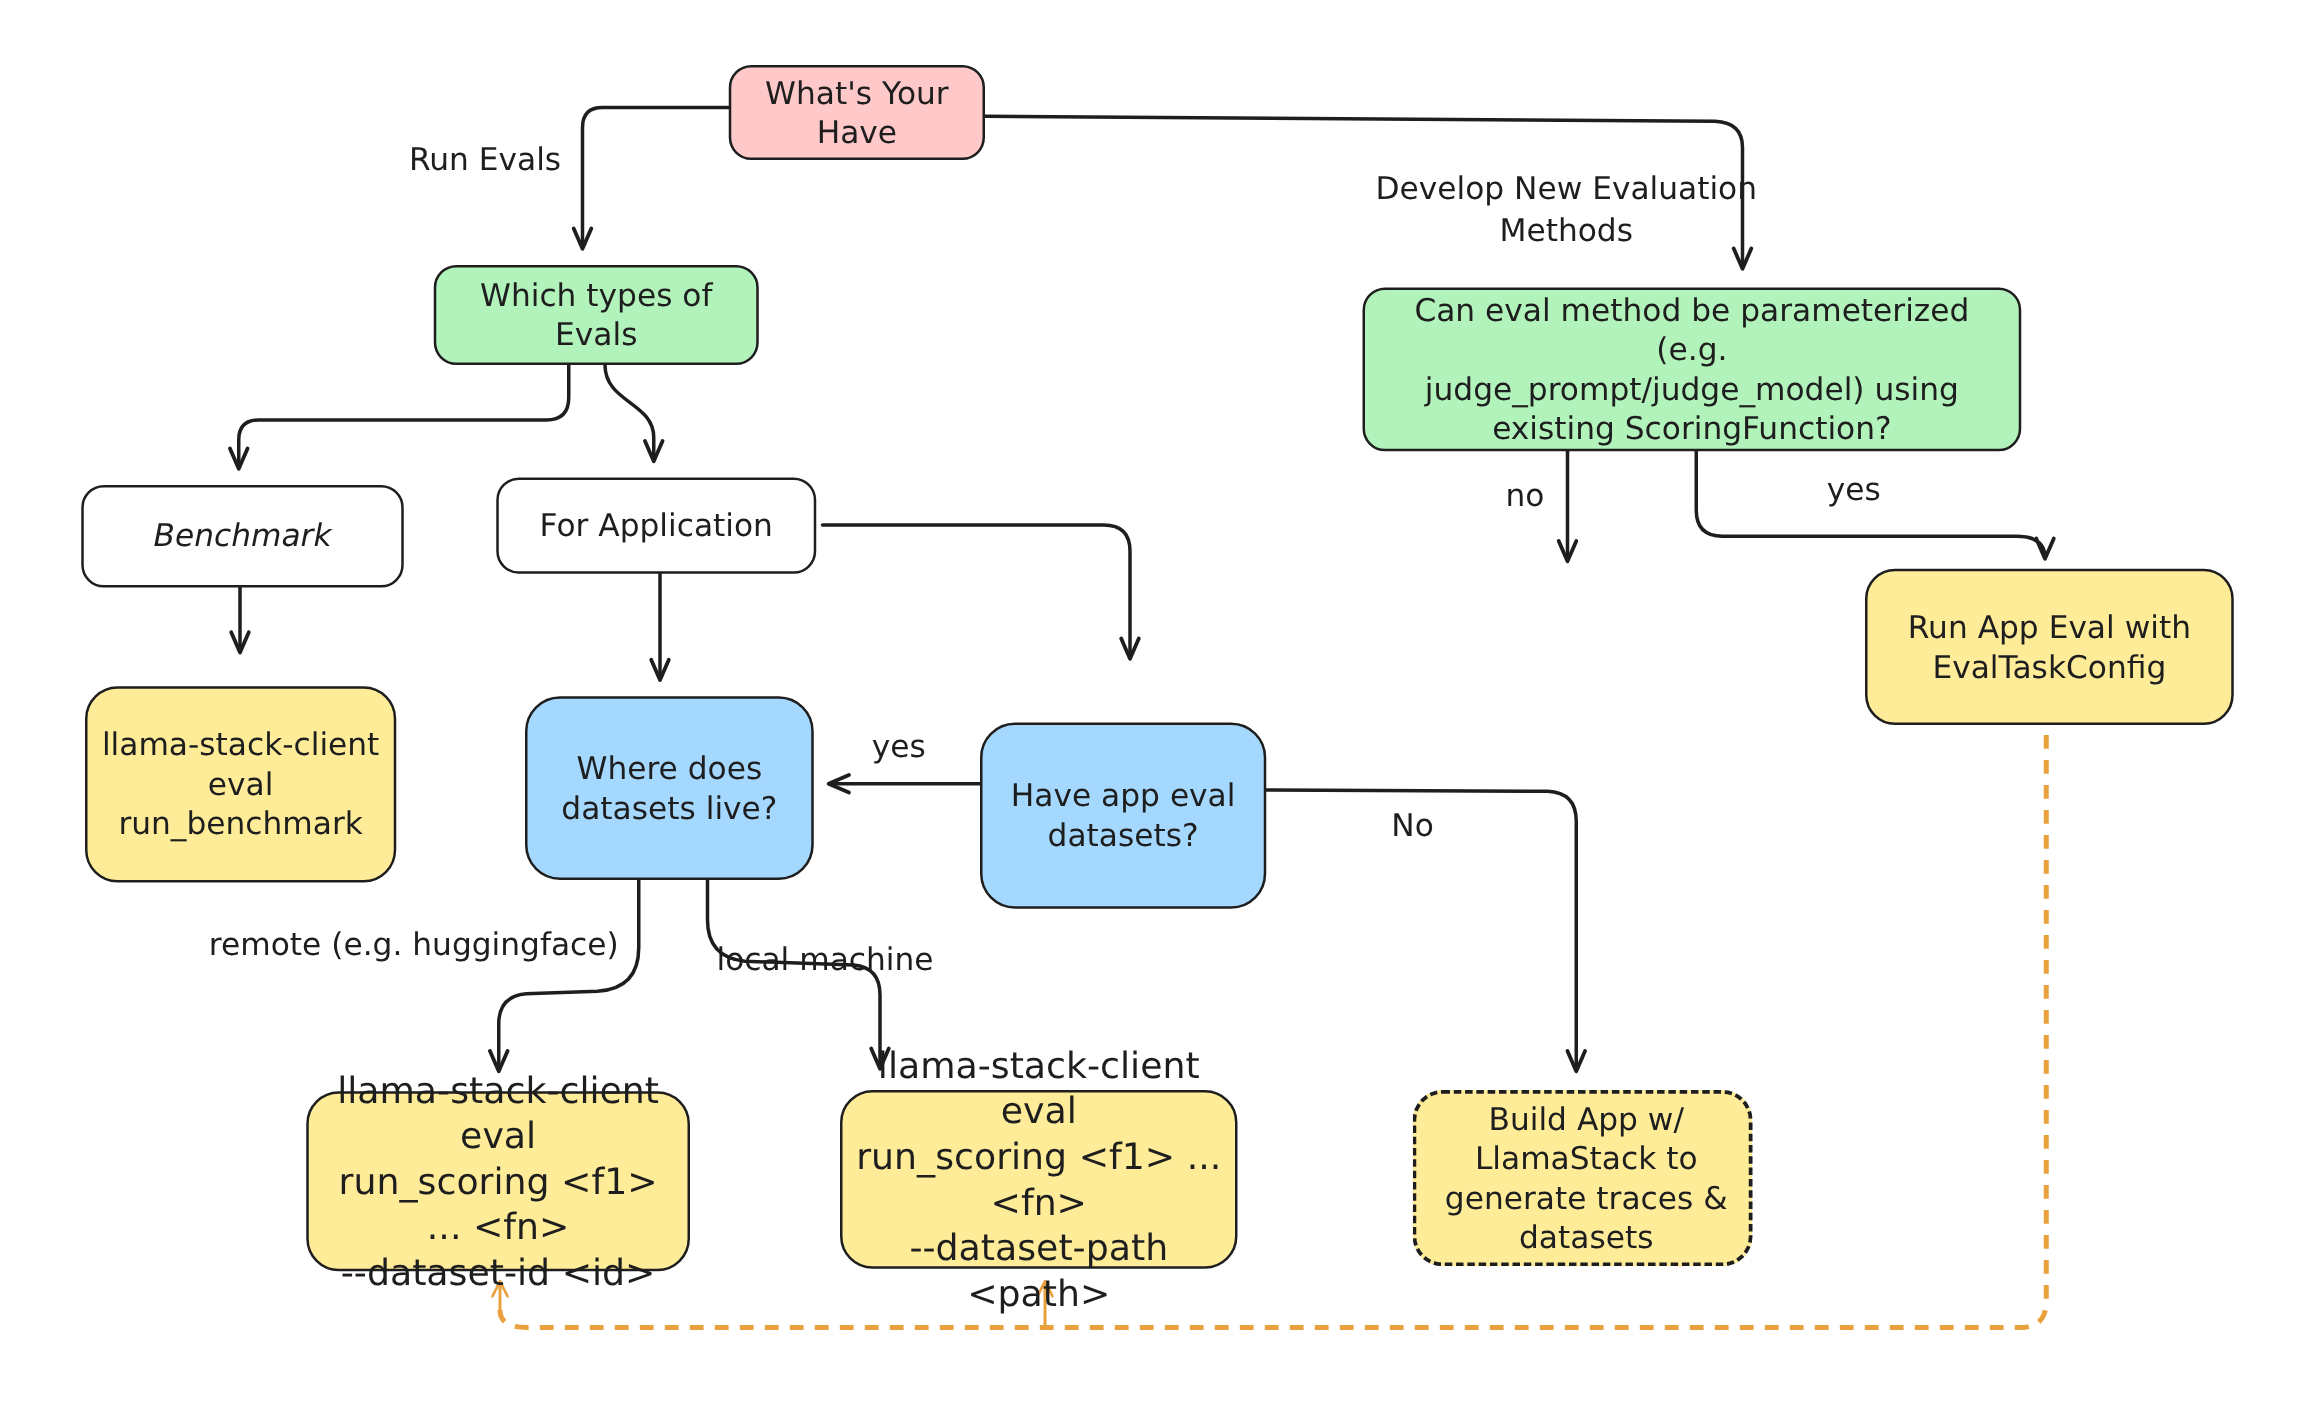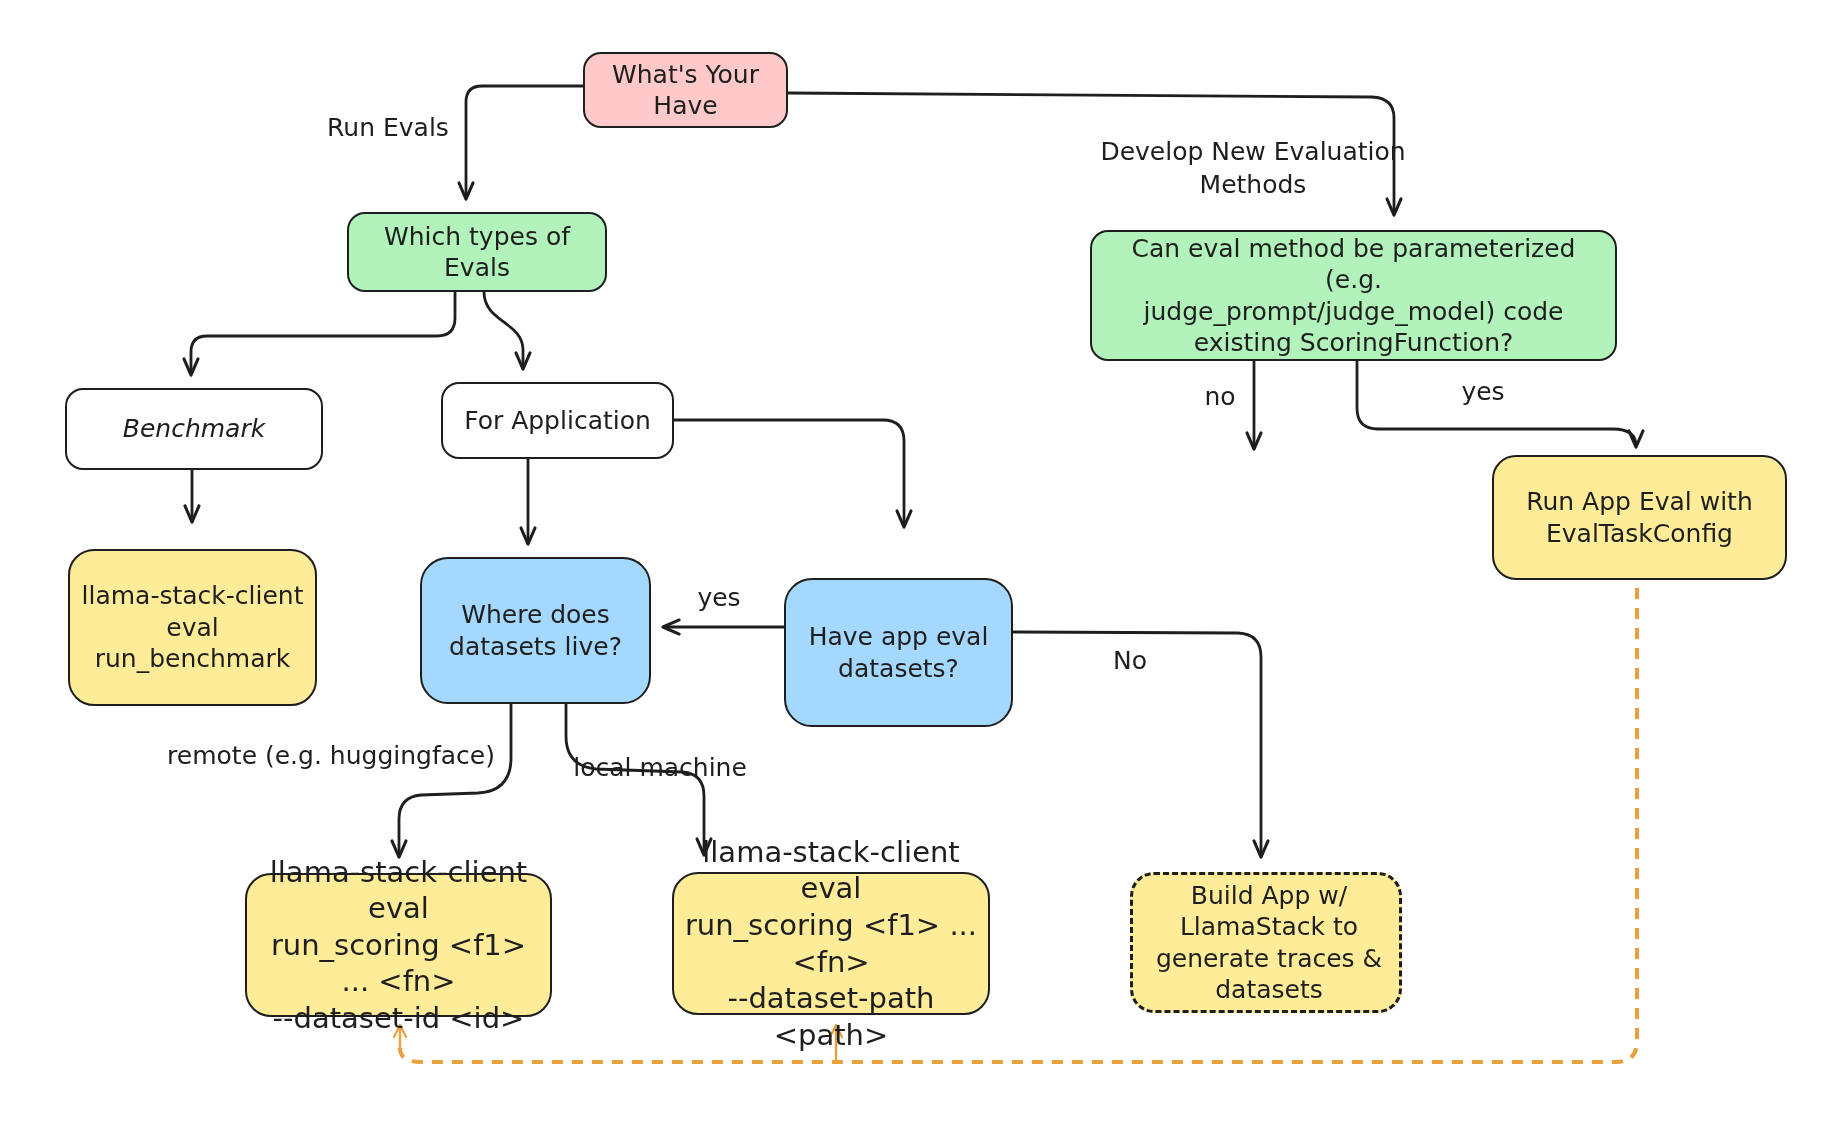--- a/index.html
+++ b/index.html
@@ -60,26 +60,26 @@
     <path class="edge-orange" d="M 836 1060 L 836 1026" marker-end="url(#aho)"></path>
   </svg>
 
   <div class="node fill-pink" style="left:583px;top:52px;width:205px;height:76px;">What's Your
 Have</div>
 
   <div class="node fill-green" style="left:347px;top:212px;width:260px;height:80px;">Which types of
 Evals</div>
 
   <div class="node fill-green" style="left:1090px;top:230px;width:527px;height:131px;">Can eval method be parameterized (e.g.
-judge_prompt/judge_model) code
+judge_prompt/judge_model) using
 existing ScoringFunction?</div>
 
   <div class="node fill-white" style="left:65px;top:388px;width:258px;height:82px;font-style:italic;">Benchmark</div>
 
-  <div class="node fill-white" style="left:397px;top:382px;width:233px;height:77px;margin-left:44px;">For Application</div>
+  <div class="node fill-white" style="left:397px;top:382px;width:256px;height:77px;">For Application</div>
 
   <div class="node fill-yellow" style="left:68px;top:533px;width:249px;height:157px;border-radius:26px;margin-top:16px;">llama-stack-client
 eval run_benchmark</div>
 
   <div class="node fill-blue" style="left:420px;top:557px;width:231px;height:147px;">Where does
 datasets live?</div>
 
   <div class="node fill-blue" style="left:784px;top:538px;width:229px;height:149px;margin-top:40px;">Have app eval
 datasets?</div>
 

